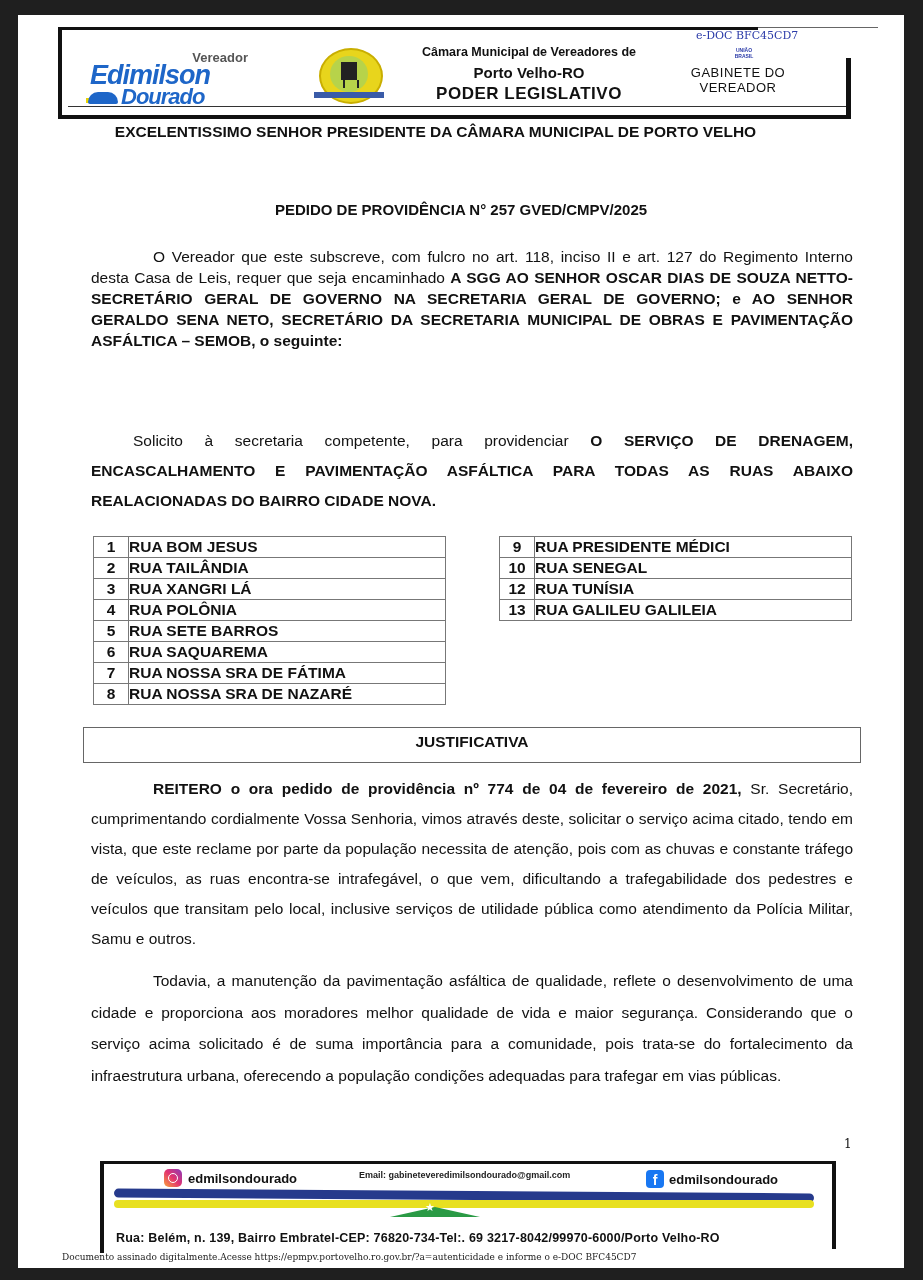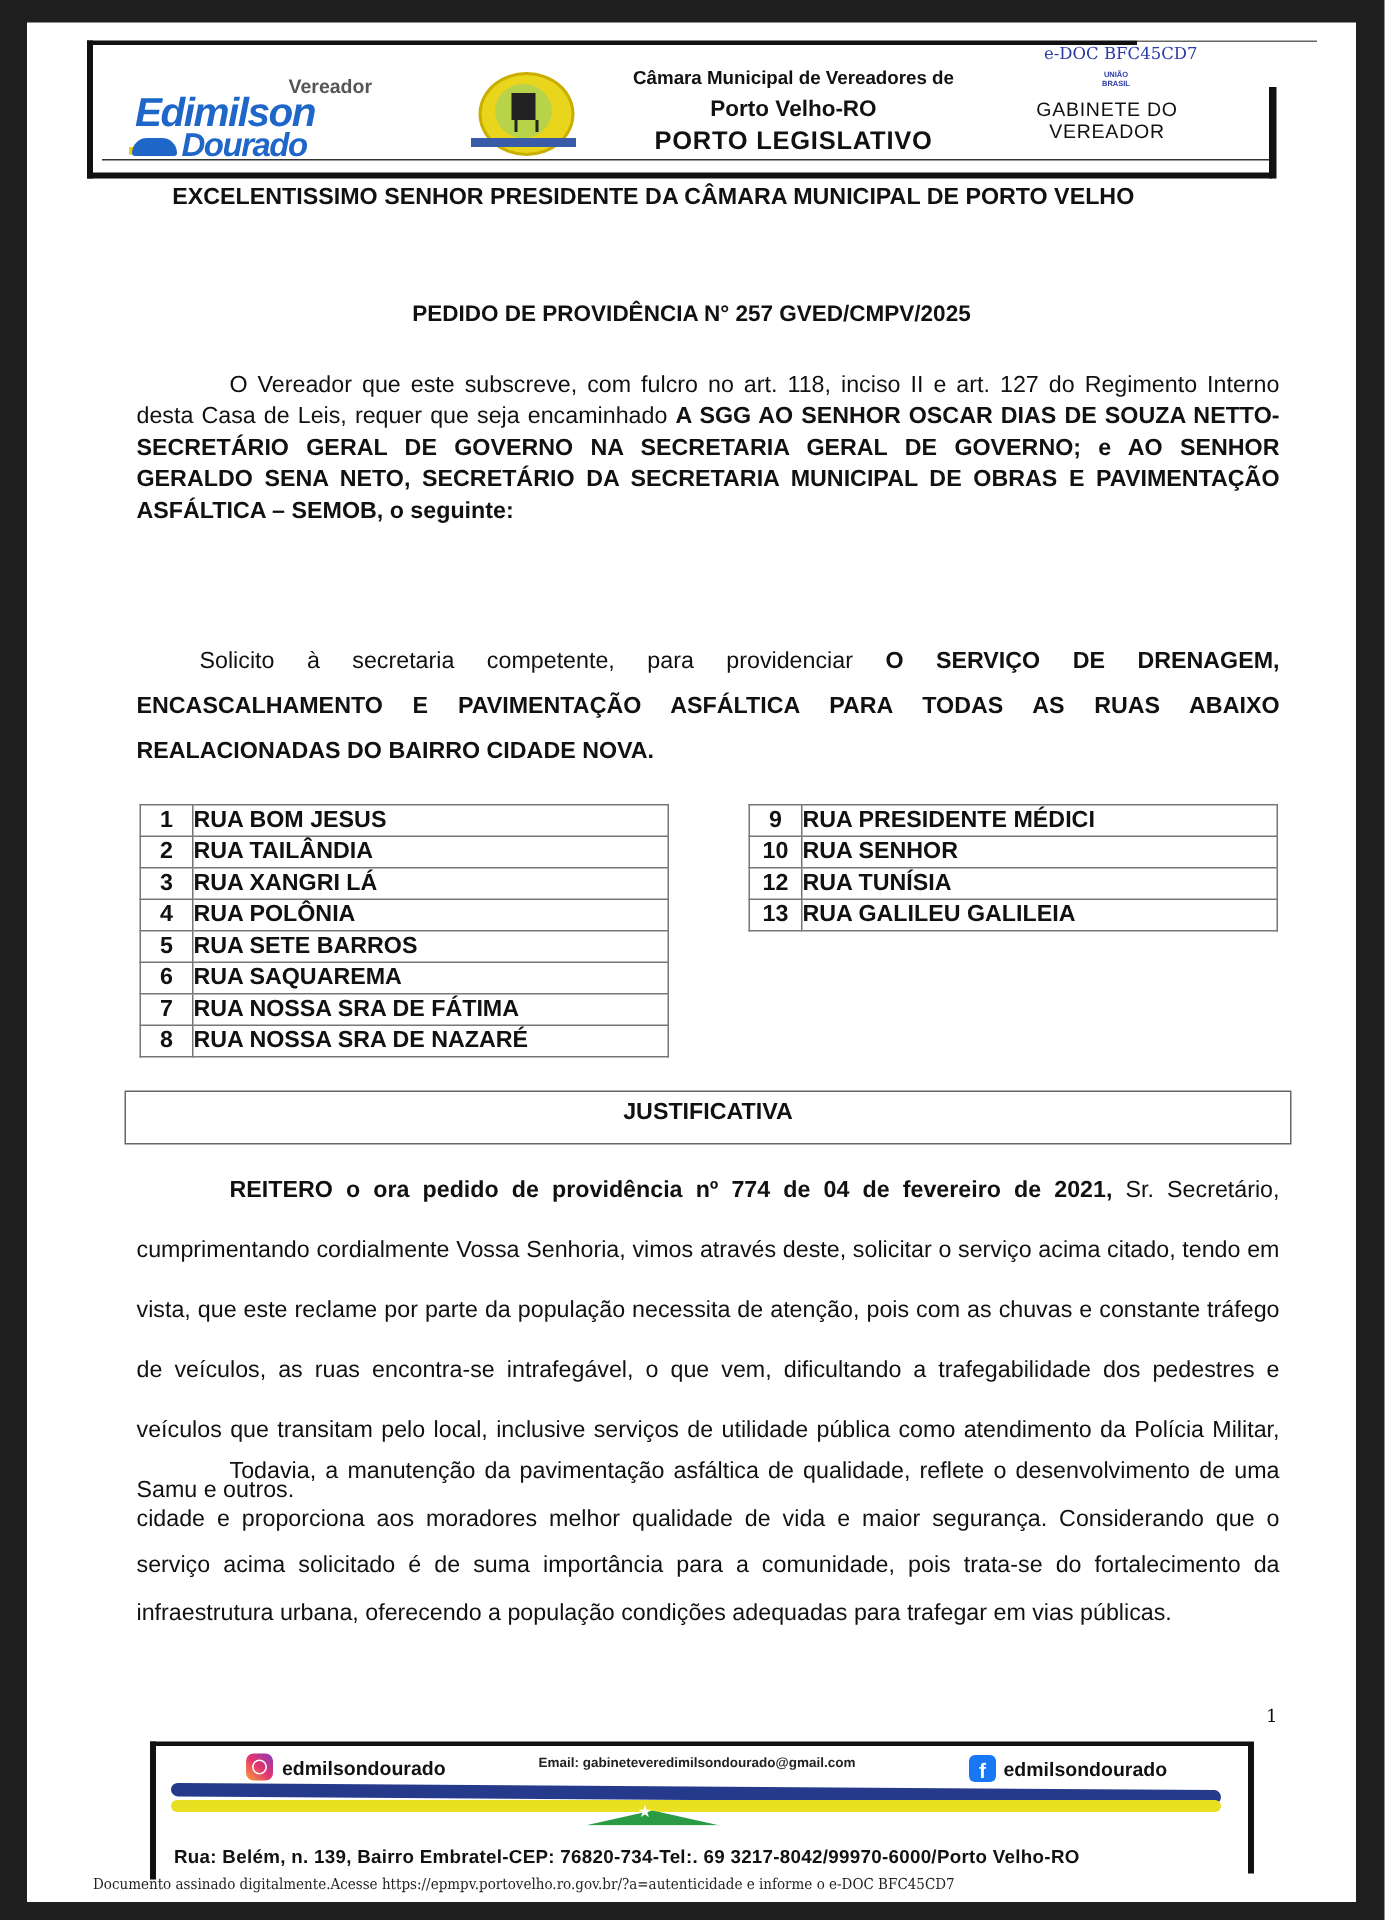--- a/index.html
+++ b/index.html
@@ -60,21 +60,21 @@
   .p2 .indent { width: 42px; }
 
   table.streets { position: absolute; border-collapse: collapse; font-size: 15.5px; font-weight: bold; }
   table.streets td { border: 1px solid #777; padding: 0; height: 20px; line-height: 20px; }
   table.streets td.num { width: 34px; text-align: center; }
   table.streets td.name { padding-left: 0; }
   .tbl-left { left: 75px; top: 521px; width: 353px; }
   .tbl-right { left: 481px; top: 521px; width: 353px; }
   .tbl-right td.num { width: 32px; }
 
-  .p3 { top: 759px; line-height: 40px; }
+  .p3 { top: 759px; line-height: 30px; }
   .p4 { top: 950px; line-height: 31.5px; }
 
   .page-num { position: absolute; left: 826px; top: 1122px; font-family: "DejaVu Serif", serif; font-size: 12px; }
 
   
   .ftr { position: absolute; left: 82px; top: 1146px; width: 736px; height: 92px; }
   .ftr-left { position: absolute; left: 0; top: 0; width: 4px; height: 92px; background: #111; }
   .ftr-top { position: absolute; left: 0; top: 0; width: 732px; height: 3px; background: #111; }
   .ftr-right { position: absolute; left: 732px; top: 0; width: 4px; height: 88px; background: #111; }
   .ribbon-blue { position: absolute; left: 14px; top: 30px; width: 700px; height: 9px; background: #263a8c; border-radius: 5px; transform: rotate(0.4deg); }
@@ -117,21 +117,21 @@
     <div class="seal-ring"></div>
     <div class="seal-inner"></div>
     <div class="seal-tower"></div>
     <div class="seal-legs"></div>
     <div class="seal-ribbon"></div>
   </div>
 
   <div class="org-text">
     <div class="org-line1">Câmara Municipal de Vereadores de</div>
     <div class="org-line2">Porto Velho-RO</div>
-    <div class="org-line3">PORTO LEGISLATIVO</div>
+    <div class="org-line3">PODER LEGISLATIVO</div>
   </div>
 
   <div class="edoc">e-DOC BFC45CD7</div>
   <div class="uniao-logo">UNIÃO BRASIL</div>
   <div class="gab">
     <div>GABINETE DO</div>
     <div>VEREADOR</div>
   </div>
 
   <div class="addressee"><span>EXCELENTISSIMO SENHOR PRESIDENTE DA CÂMARA MUNICIPAL DE PORTO VELHO</span></div>
@@ -179,21 +179,21 @@
       </tbody>
   </table>
   <table class="streets tbl-right">
     <tbody id="tbody-right">
         <tr>
           <td class="num">9</td>
           <td class="name"> RUA PRESIDENTE MÉDICI</td>
         </tr>
         <tr>
           <td class="num">10</td>
-          <td class="name"> RUA SENHOR</td>
+          <td class="name"> RUA SENEGAL</td>
         </tr>
         <tr>
           <td class="num">12</td>
           <td class="name">RUA TUNÍSIA</td>
         </tr>
         <tr>
           <td class="num">13</td>
           <td class="name">RUA GALILEU GALILEIA</td>
         </tr>
       </tbody>

